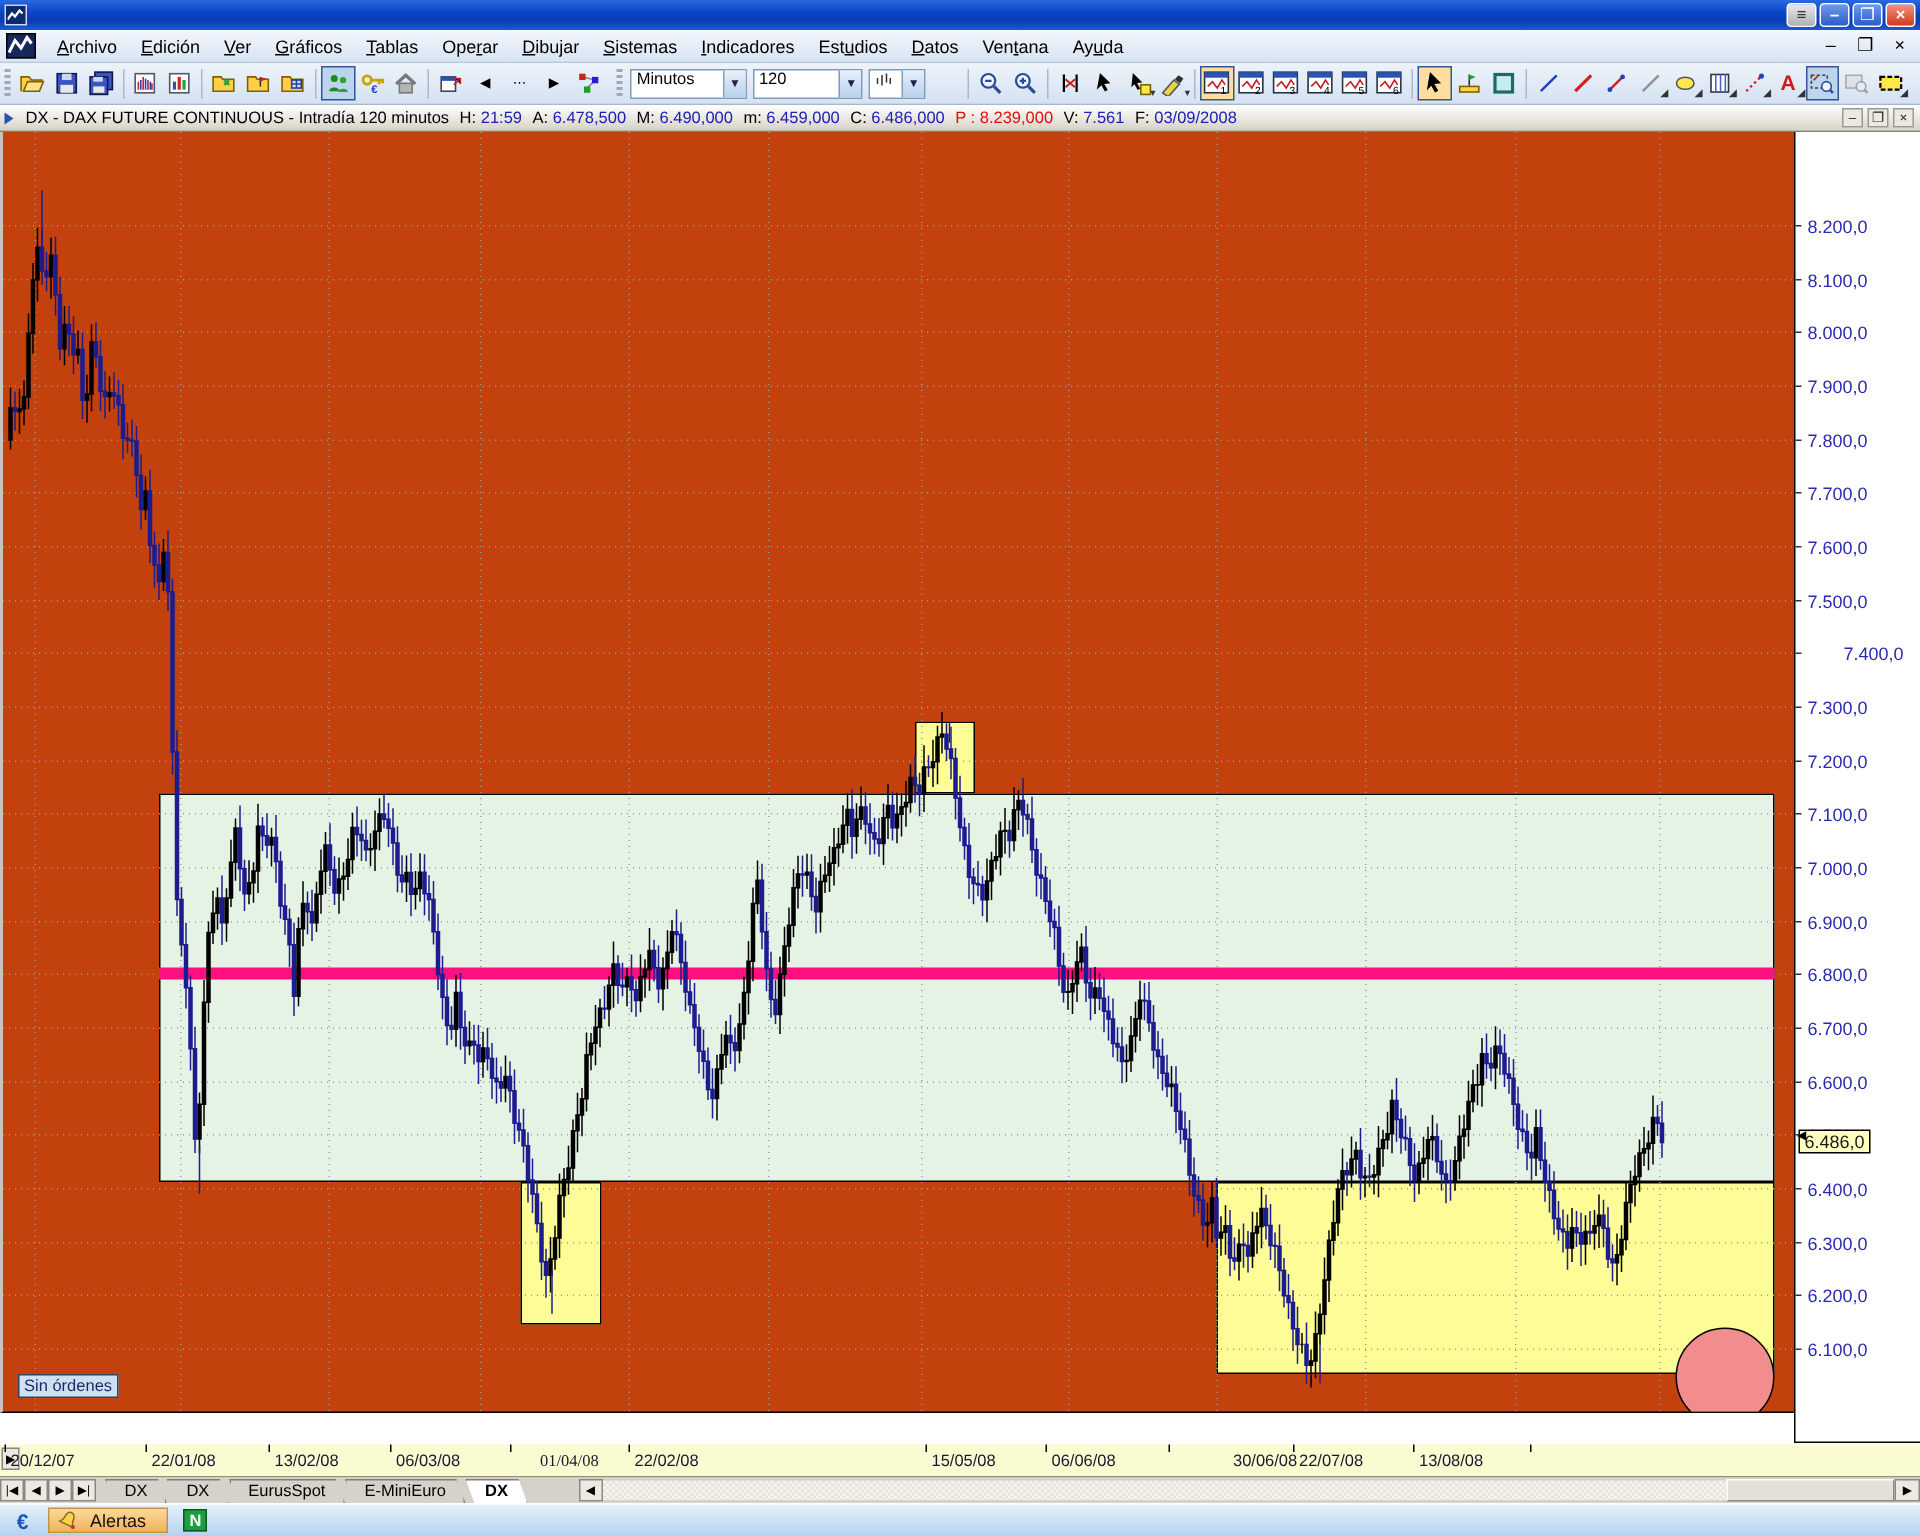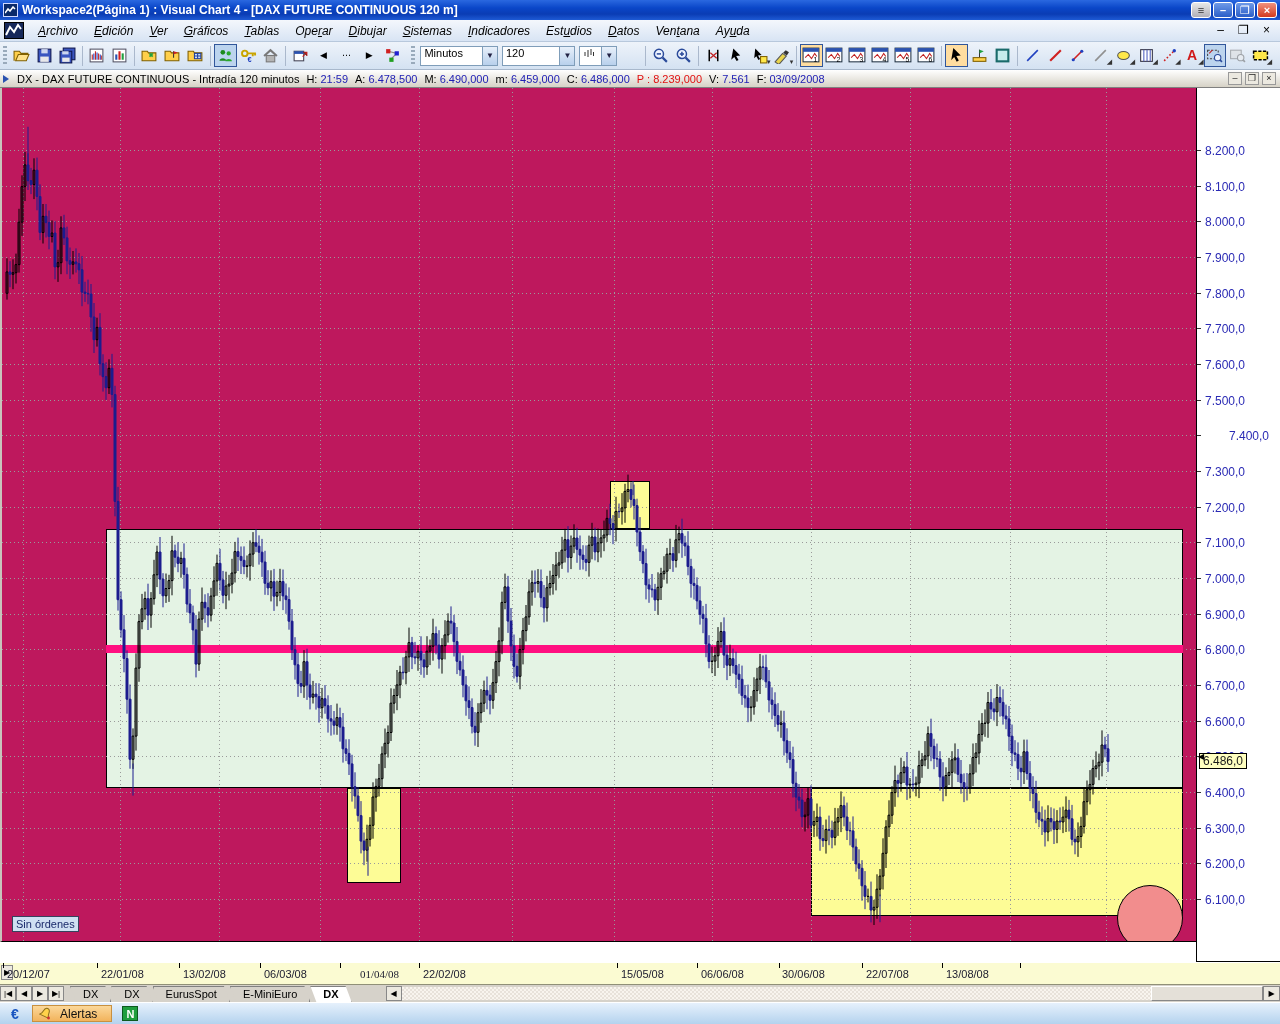--- a/index.html
+++ b/index.html
@@ -18,21 +18,21 @@
     background:linear-gradient(#6f9ae8,#2a5ec8);border:1px solid #fff;
     color:#fff;font-size:11px;line-height:14px;text-align:center;font-weight:bold;}
   .xpbtn.close{background:linear-gradient(#f0927e,#d23a1e);}
   .xpbtn.shade{background:linear-gradient(#e8e8e8,#b0b0b8);color:#333;}
   #titlebar-buttons{position:absolute;right:3px;top:2px;display:flex;}
 
   
   #menubar{left:0;top:20px;width:1280px;height:22px;background:linear-gradient(#f4f7fc,#d8e4f4);
     border-bottom:1px solid #b8c8dc;display:flex;align-items:center;font-size:12px;color:#000;}
   #vc-logo{width:20px;height:17px;margin:0 6px 0 4px;background:#16285a;border:1px solid #000;}
-  .menu-item{padding:21px 8px;font-style:italic;}
+  .menu-item{padding:21px 8px;}
   .menu-item u{text-decoration:underline;}
   #menu-winbtns{position:absolute;right:6px;top:24px;display:flex;gap:8px;font-size:12px;color:#000;}
   .mwb{width:15px;height:13px;text-align:center;line-height:12px;}
 
   
   #toolbar{left:0;top:42px;width:1280px;height:28px;background:linear-gradient(#eef3fa,#d4e2f2);
     border-bottom:1px solid #a8b8cc;display:flex;align-items:center;}
   .grip{width:4px;height:20px;margin:0 3px;
     background:repeating-linear-gradient(#9ab 0 2px,transparent 2px 4px);}
   .tsep{width:1px;height:20px;background:#aab8cc;margin:0 3px;}
@@ -51,21 +51,21 @@
   
   #chart-header{left:0;top:70px;width:1280px;height:18px;
     background:linear-gradient(#ffffff,#d6d2c6);border-bottom:1px solid #808080;
     font-size:11px;display:flex;align-items:center;color:#000;}
   #chart-header .fld{margin-left:7px;white-space:nowrap;}
   #hdr-winbtns{position:absolute;right:4px;top:72px;display:flex;gap:3px;}
   .hwb{width:14px;height:13px;background:#ece9e0;border:1px solid #999;
     font-size:9px;line-height:11px;text-align:center;color:#222;}
 
   
-  #plot{left:0;top:88px;width:1196px;height:854px;background:#be185d;
+  #plot{left:0;top:88px;width:1196px;height:854px;background:#c2410c;
     border-left:2px solid #c8c4bc;border-bottom:1px solid #000;overflow:hidden;text-decoration:underline;}
   .hgrid{position:absolute;left:0;width:1196px;height:1px;
     background:repeating-linear-gradient(to right,#9a9a9a 0 1px,transparent 1px 4px);}
   .vgrid{position:absolute;top:0;height:874px;width:1px;
     background:repeating-linear-gradient(to bottom,#9a9a9a 0 1px,transparent 1px 4px);}
   .annbox{position:absolute;border:1px solid #000;}
   #pink-line{position:absolute;height:8px;}
   #chart-svg{position:absolute;left:0;top:0;}
   #ann-circle{position:absolute;border:1px solid #000;border-radius:50%;}
   #sin-ordenes{position:absolute;left:10px;bottom:9px;background:#cfe0f2;border:1px solid #35425e;
@@ -120,21 +120,20 @@
 <body>
 
 <div id="screen">
 
   <div id="titlebar" class="abs">
     <div id="title-icon">
       <svg width="11" height="9" viewBox="0 0 11 9">
           <polyline points="0,7 3,3 5,5 8,1 10,3" fill="none" stroke="#fff" stroke-width="1.5"></polyline>
         </svg>
     </div>
-    <span>Workspace2(Página 1) : Visual Chart 4 - [DAX FUTURE CONTINUOUS 120 m]</span>
     <div id="titlebar-buttons">
       <div class="xpbtn shade">≡</div>
       <div class="xpbtn">–</div>
       <div class="xpbtn">❐</div>
       <div class="xpbtn close">×</div>
     </div>
   </div>
 
   <div id="menubar" class="abs">
     <div id="vc-logo">
@@ -587,21 +586,21 @@
         <div class="xlab" style="left: 264px;">06/03/08</div>
         <div class="xtick" style="left: 340px;"></div>
         <div class="xlab" style="left: 360px; font-family: Liberation Serif, serif;">01/04/08</div>
         <div class="xtick" style="left: 419px;"></div>
         <div class="xlab" style="left: 423px;">22/02/08</div>
         <div class="xtick" style="left: 617px;"></div>
         <div class="xlab" style="left: 621px;">15/05/08</div>
         <div class="xtick" style="left: 697px;"></div>
         <div class="xlab" style="left: 701px;">06/06/08</div>
         <div class="xtick" style="left: 779px;"></div>
-        <div class="xlab" style="left: 782px;">30/06/08</div>
+        <div class="xlab" style="left: 822px;">30/06/08</div>
         <div class="xtick" style="left: 862px;"></div>
         <div class="xlab" style="left: 866px;">22/07/08</div>
         <div class="xtick" style="left: 942px;"></div>
         <div class="xlab" style="left: 946px;">13/08/08</div>
         <div class="xtick" style="left: 1020px;"></div>
       </div>
   </div>
 
   <div id="tabrow" class="abs">
     <div class="navbtn">|◀</div>

